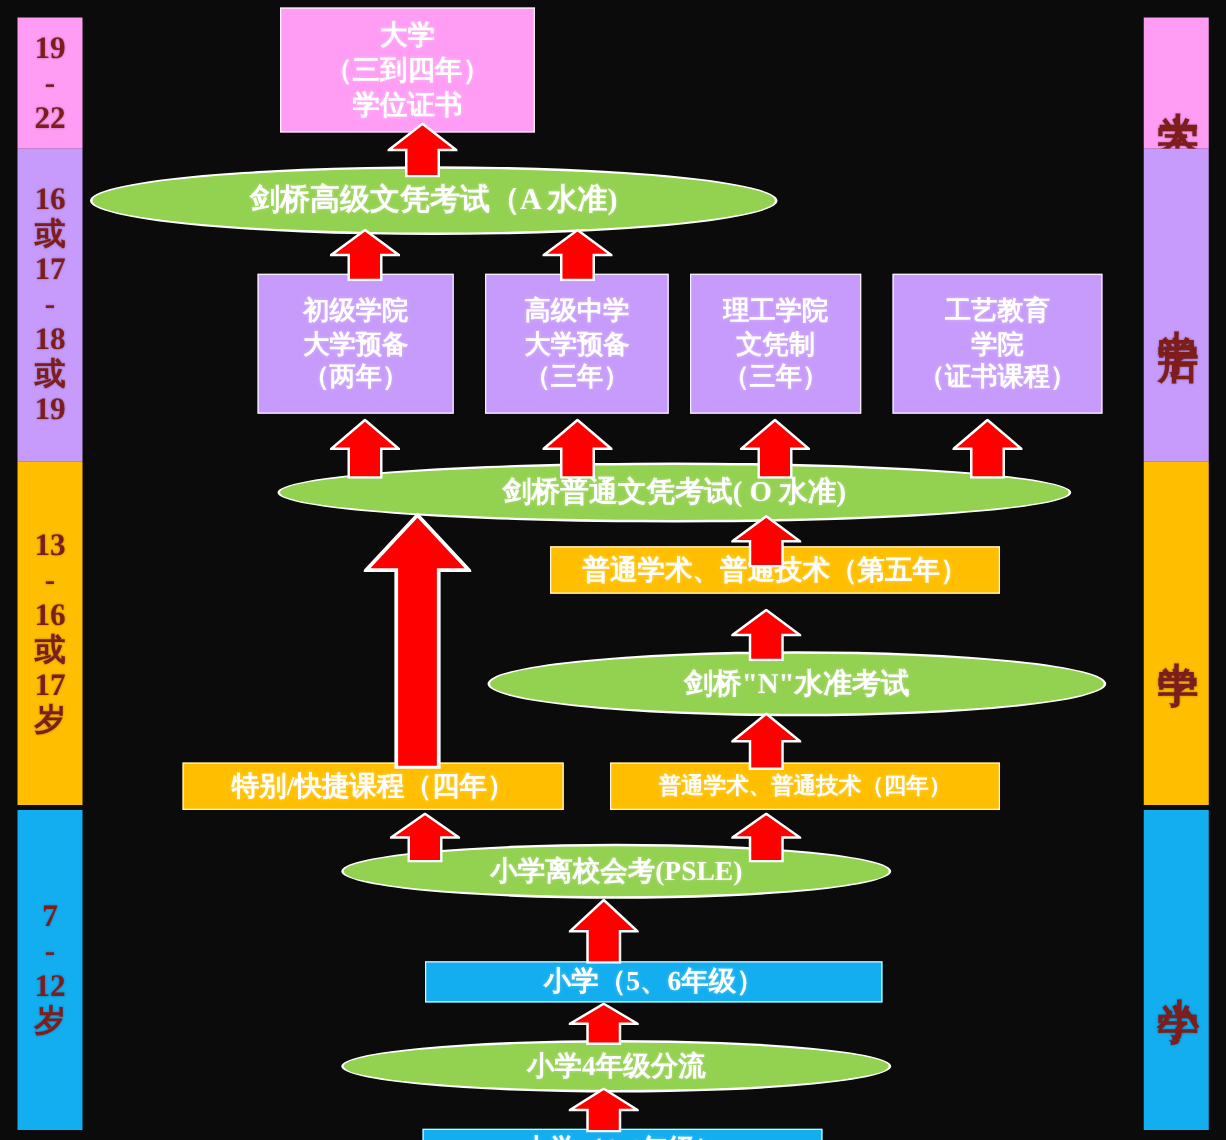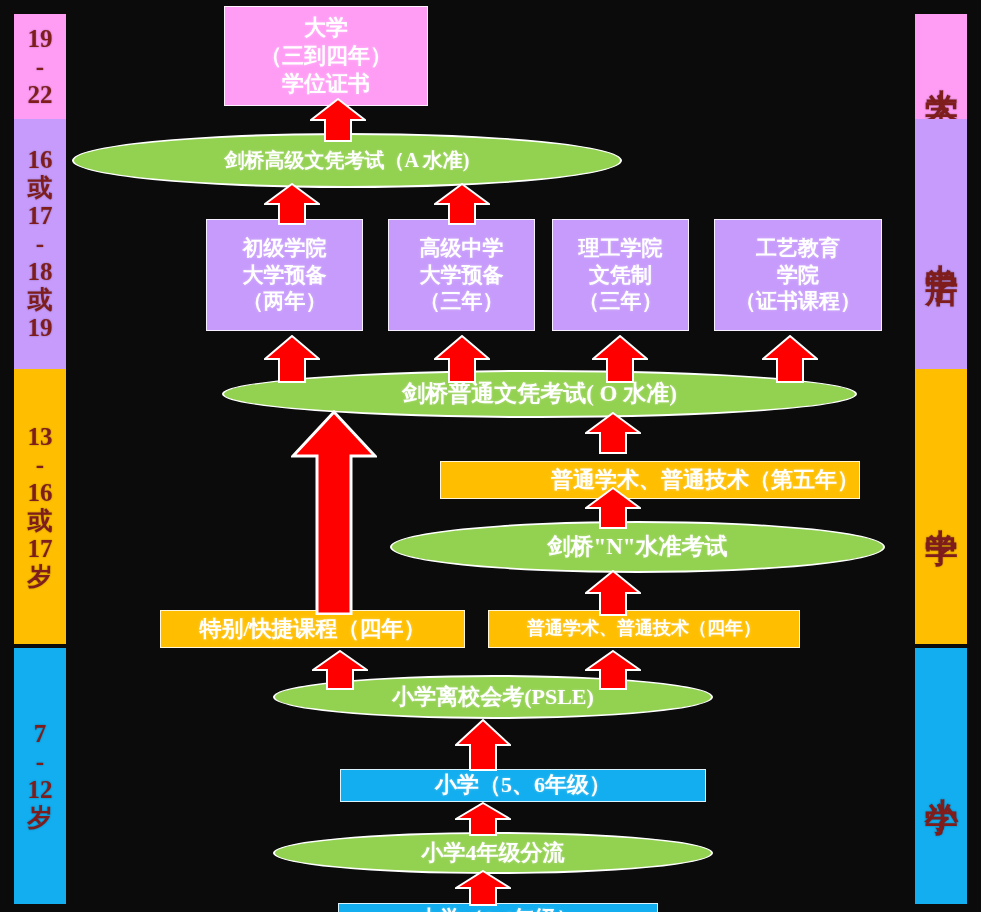--- a/index.html
+++ b/index.html
@@ -109,21 +109,21 @@
   <div class="rail right blue" style="top:648px;height:256px;">
     <span class="vtxt">小学</span>
   </div>
 
   <div class="node box pink" style="left:224px;top:6px;width:204px;height:100px;font-size:22px;">
     <span>大学
 （三到四年）
 学位证书</span>
   </div>
 
-  <div class="node ellipse green" style="left:72px;top:133px;width:550px;height:55px;font-size:20px;">
+  <div class="node ellipse green" style="left:72px;top:133px;width:550px;height:55px;font-size:24px;">
     <span>剑桥高级文凭考试（A 水准)</span>
   </div>
 
   <div class="node box purple" style="left:206px;top:219px;width:157px;height:112px;font-size:21px;">
     <span>初级学院
 大学预备
 （两年）</span>
   </div>
   <div class="node box purple" style="left:388px;top:219px;width:147px;height:112px;font-size:21px;">
     <span>高级中学
@@ -138,29 +138,29 @@
   <div class="node box purple" style="left:714px;top:219px;width:168px;height:112px;font-size:21px;">
     <span>工艺教育
 学院
 （证书课程）</span>
   </div>
 
   <div class="node ellipse green" style="left:222px;top:370px;width:635px;height:48px;font-size:23px;">
     <span>剑桥普通文凭考试( O 水准)</span>
   </div>
 
-  <div class="node box orange" style="left:440px;top:461px;width:420px;height:38px;font-size:22px;justify-content:flex-end;">
+  <div class="node box orange" style="left:440px;top:437px;width:360px;height:38px;font-size:22px;">
     <span>普通学术、普通技术（第五年）</span>
   </div>
 
   <div class="node ellipse green" style="left:390px;top:521px;width:495px;height:52px;font-size:23px;">
     <span>剑桥"N"水准考试</span>
   </div>
 
-  <div class="node box orange" style="left:160px;top:610px;width:305px;height:38px;font-size:22px;">
+  <div class="node box orange" style="left:146px;top:610px;width:305px;height:38px;font-size:22px;">
     <span>特别/快捷课程（四年）</span>
   </div>
 
   <div class="node box orange" style="left:488px;top:610px;width:312px;height:38px;font-size:18px;">
     <span>普通学术、普通技术（四年）</span>
   </div>
 
   <div class="node ellipse green" style="left:273px;top:675px;width:440px;height:44px;font-size:22px;">
     <span>小学离校会考(PSLE)</span>
   </div>

